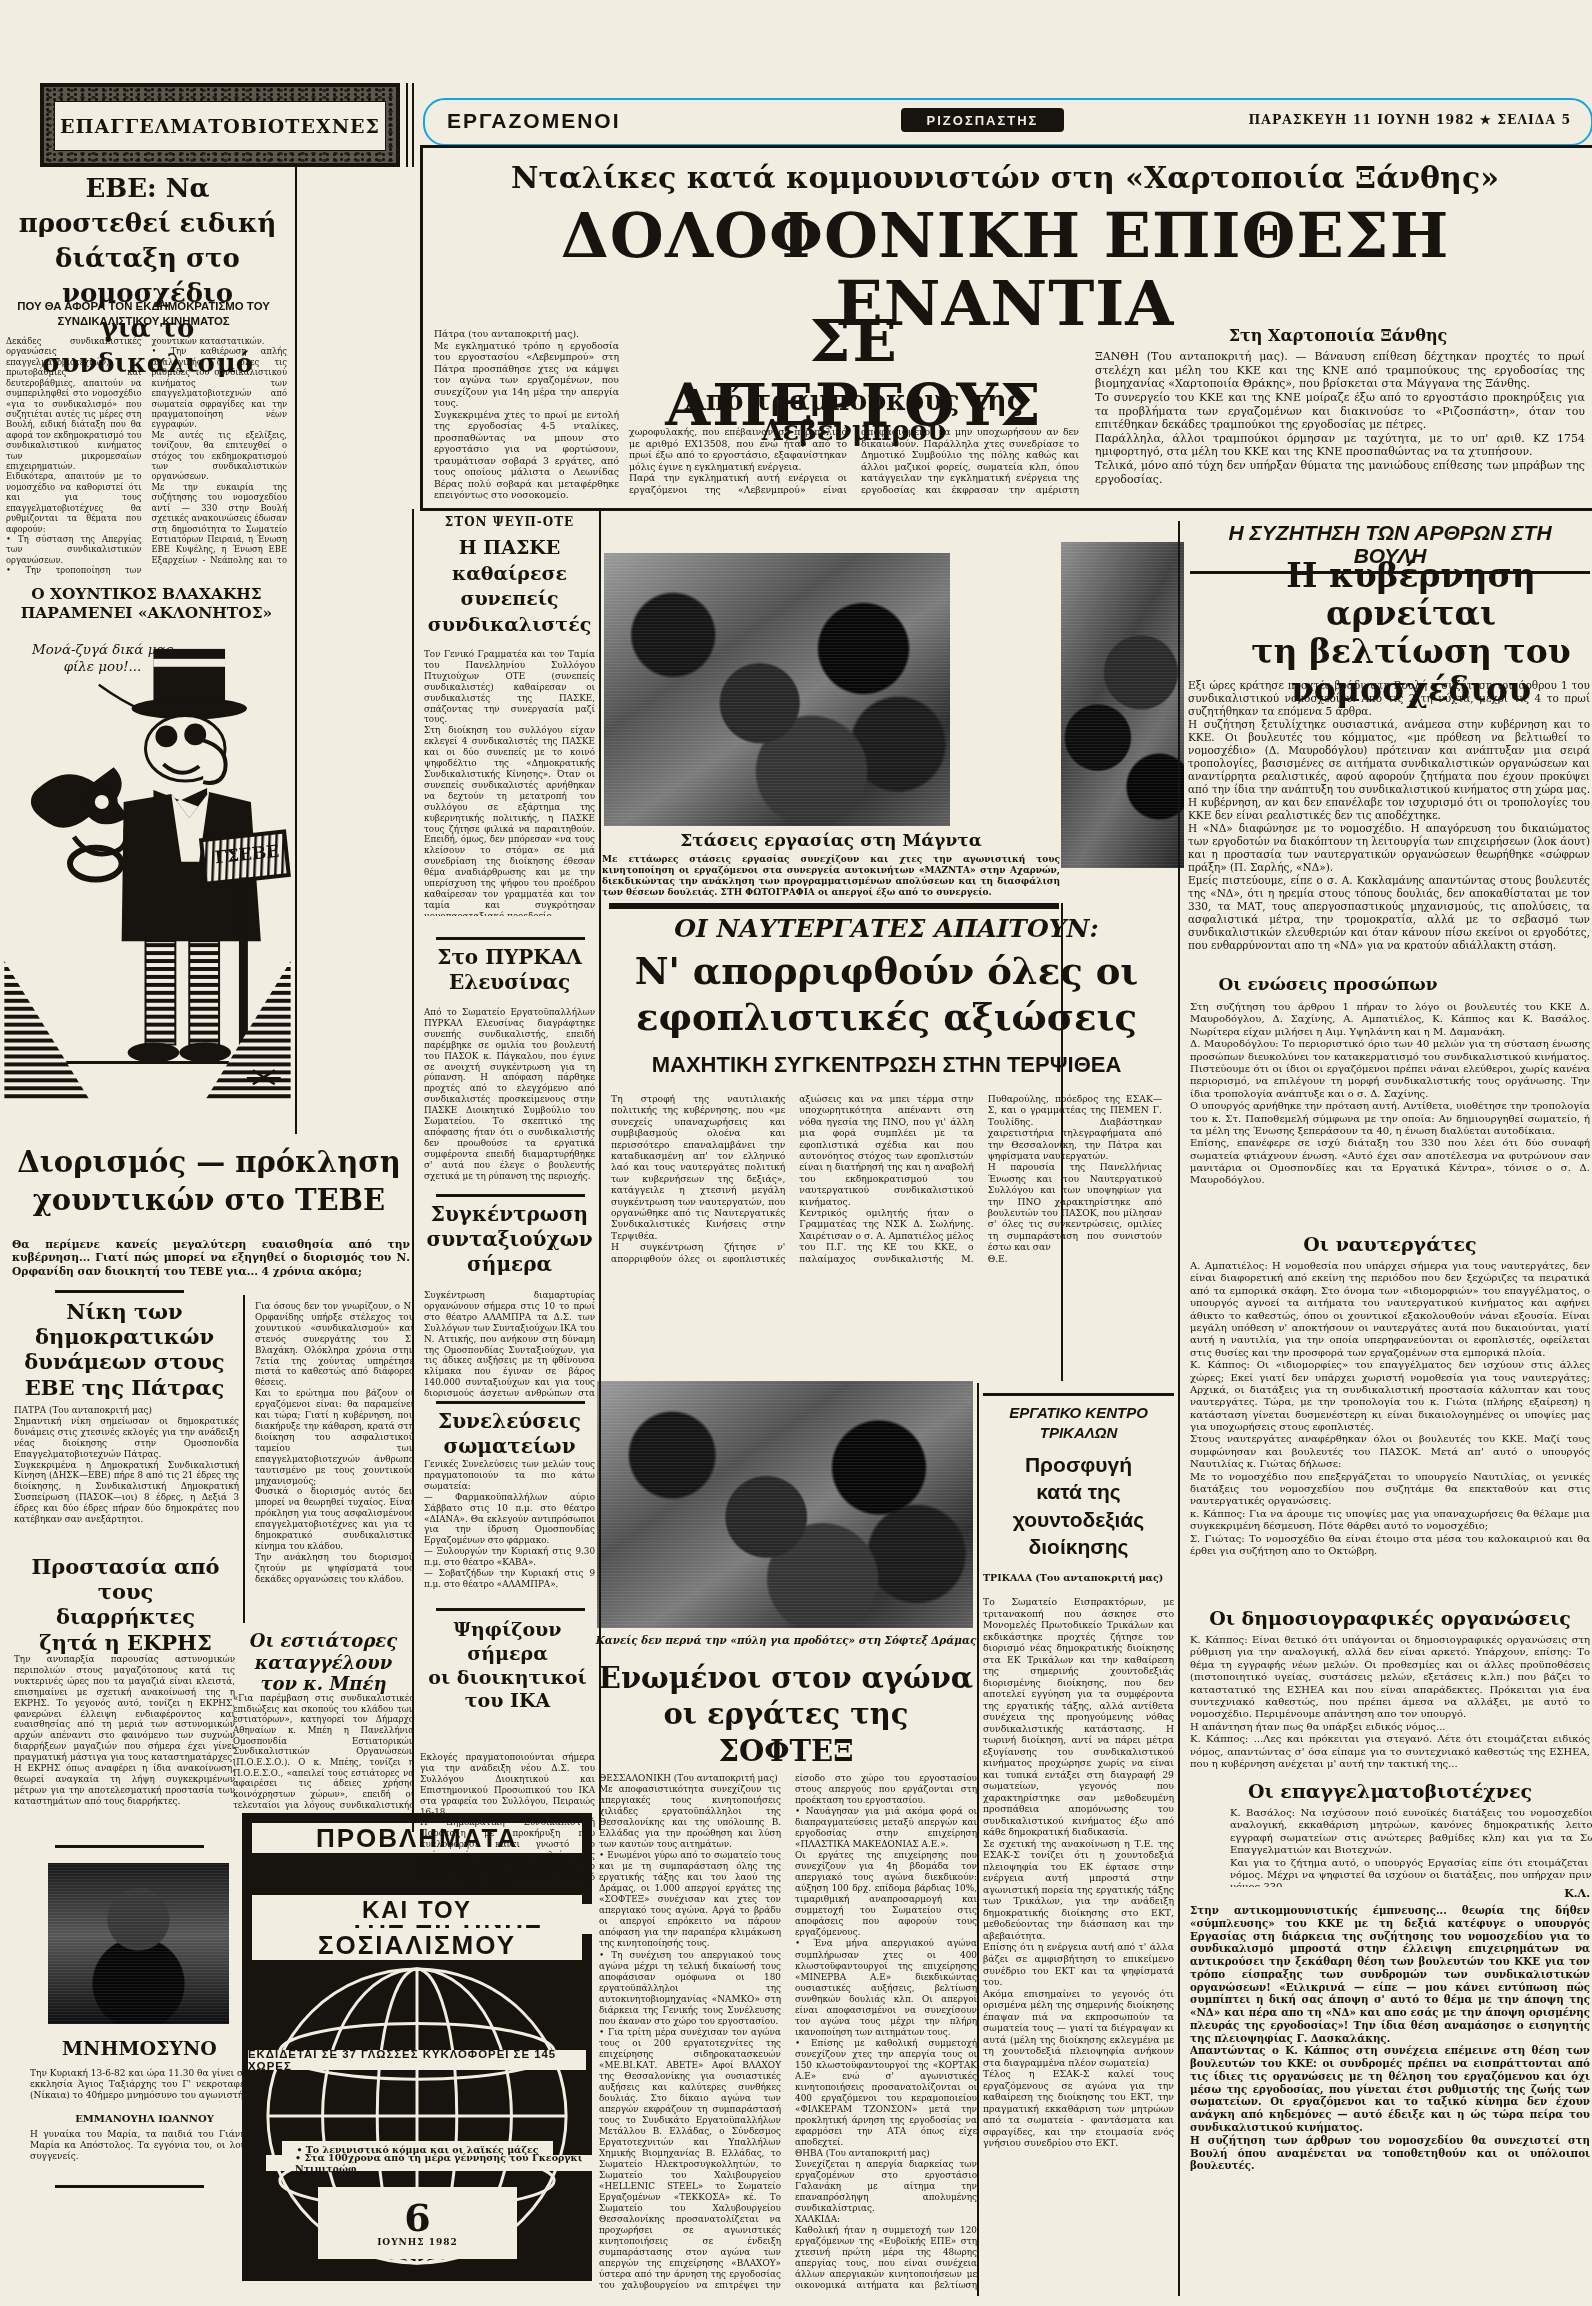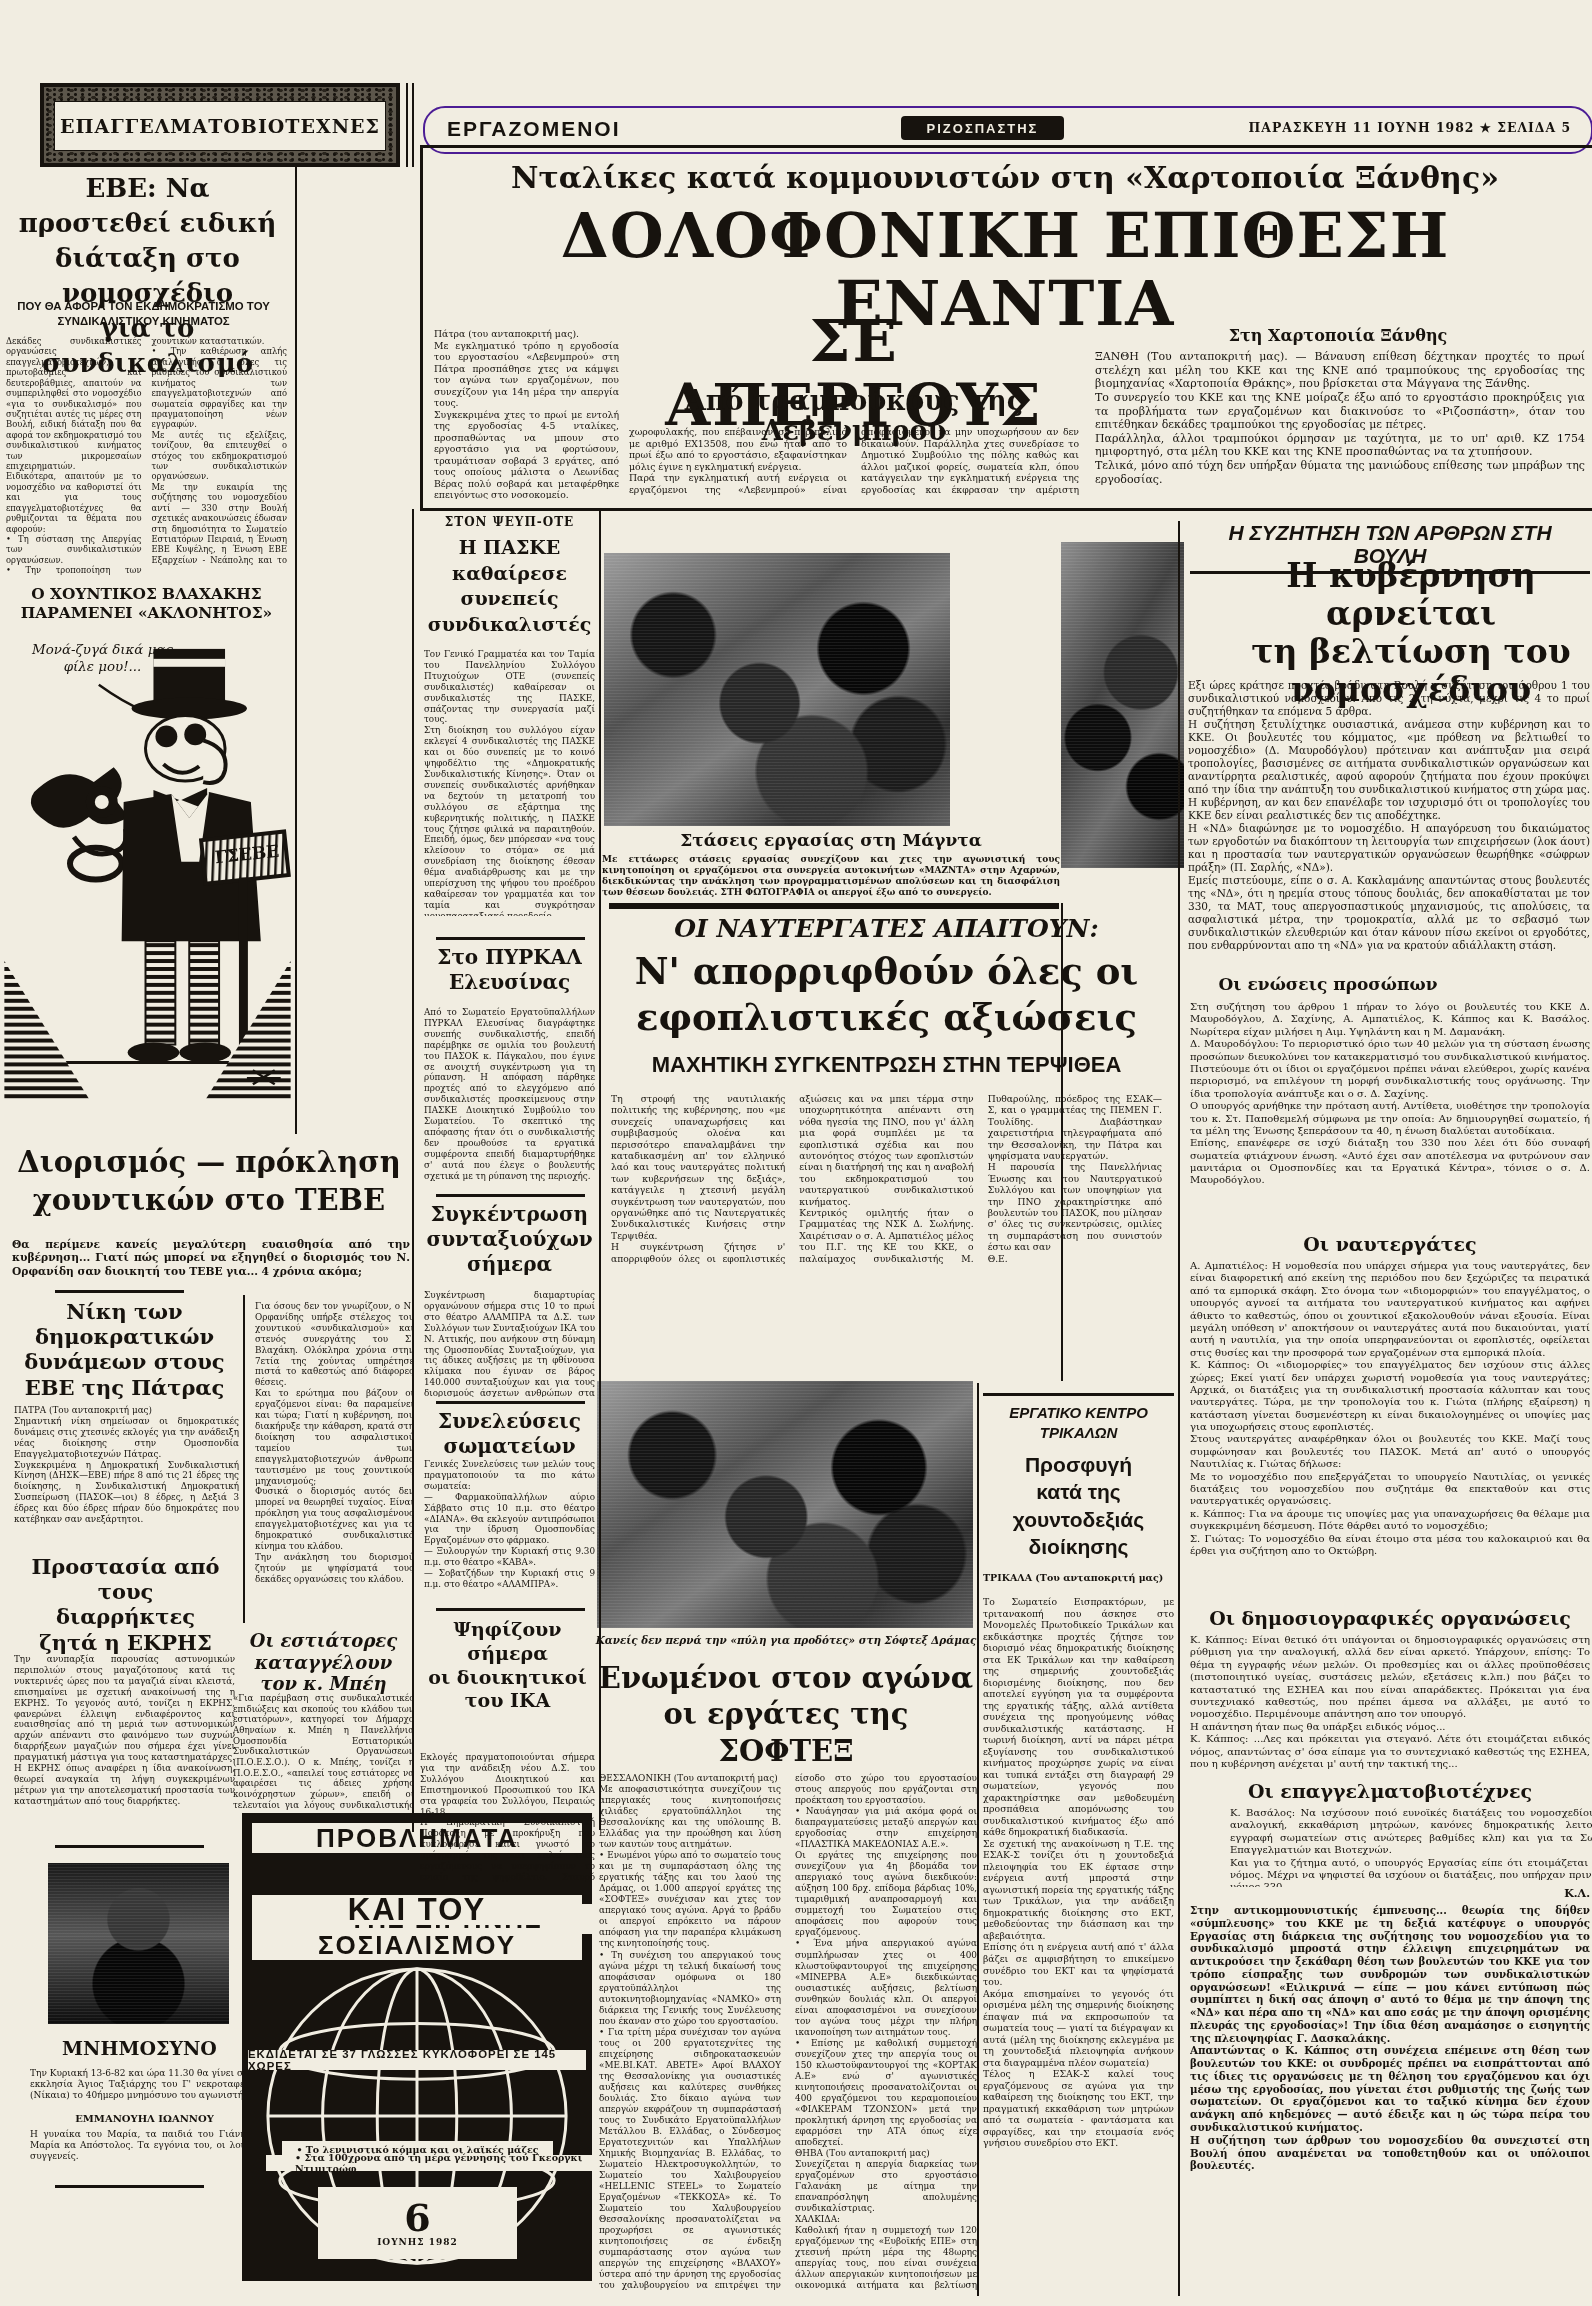--- a/index.html
+++ b/index.html
@@ -45,21 +45,21 @@
 <div class="page">
 
   <div class="abs grunge" style="left:40px;top:83px;width:360px;height:84px;border:4px solid #17130e;padding:14px 10px;box-sizing:border-box;">
     <div class="strip" style="height:100%;border:1px solid #17130e;">
       <span class="b" style="font-size:19px;letter-spacing:1px;">ΕΠΑΓΓΕΛΜΑΤΟΒΙΟΤΕΧΝΕΣ</span>
     </div>
   </div>
   <div class="abs rule" style="left:406px;top:83px;width:2px;height:84px;"></div>
   <div class="abs rule" style="left:412px;top:83px;width:2px;height:84px;"></div>
 
-  <div class="abs" style="left:423px;top:106px;width:1166px;height:44px;border:2px solid #4c1d95;border-radius:22px;">
+  <div class="abs" style="left:423px;top:98px;width:1166px;height:44px;border:2px solid #0ea5e9;border-radius:22px;">
     <span class="abs sans b" style="left:22px;top:9px;font-size:21px;letter-spacing:2px;">ΕΡΓΑΖΟΜΕΝΟΙ</span>
     <span class="abs" style="left:476px;top:8px;width:163px;height:24px;background:#17130e;color:#f1ede1;border-radius:4px;
                  display:flex;align-items:center;justify-content:center;">
       <span class="sans b" style="font-size:13px;letter-spacing:2px;">ΡΙΖΟΣΠΑΣΤΗΣ</span>
     </span>
     <span class="abs b" style="right:20px;top:12px;font-size:12.4px;letter-spacing:1px;">ΠΑΡΑΣΚΕΥΗ 11 ΙΟΥΝΗ 1982 ★ ΣΕΛΙΔΑ 5</span>
   </div>
 
   <div class="abs" style="left:420px;top:145px;width:1170px;height:360px;border:3px solid #17130e;"></div>
   <div class="abs ctr hl" style="left:438px;top:161px;width:1134px;font-size:30px;">Νταλίκες κατά κομμουνιστών στη «Χαρτοποιία Ξάνθης»</div>
@@ -197,21 +197,21 @@
         <ellipse cx="176" cy="230" rx="138" ry="28"></ellipse>
       </g>
     </svg>
     <div class="strip abs" style="left:10px;top:10px;width:330px;height:30px;">
         <span class="sans b" style="font-size:26px;letter-spacing:2px;">ΠΡΟΒΛΗΜΑΤΑ</span>
       </div>
     <div class="strip abs" style="left:10px;top:52px;width:388px;height:30px;margin-top:39px;">
         <span class="sans b" style="font-size:26px;letter-spacing:2px;">ΤΗΣ ΕΙΡΗΝΗΣ</span>
       </div>
     <div class="strip abs" style="left:10px;top:82px;width:330px;height:30px;">
-        <span class="sans b" style="font-size:31px;letter-spacing:2px;">ΚΑΙ ΤΟΥ</span>
+        <span class="sans b" style="font-size:24px;letter-spacing:2px;">ΚΑΙ ΤΟΥ</span>
       </div>
     <div class="strip abs" style="left:10px;top:117px;width:330px;height:30px;">
         <span class="sans b" style="font-size:26px;letter-spacing:2px;">ΣΟΣΙΑΛΙΣΜΟΥ</span>
       </div>
     <div class="strip abs" style="left:6px;top:237px;width:338px;height:20px;">
         <span class="sans b" style="font-size:11.4px;letter-spacing:1px;">ΕΚΔΙΔΕΤΑΙ ΣΕ 37 ΓΛΩΣΣΕΣ ΚΥΚΛΟΦΟΡΕΙ ΣΕ 145 ΧΩΡΕΣ</span>
       </div>
     <div class="strip abs" style="left:40px;top:328px;width:271px;height:16px;">
         <span class="b" style="font-size:9.5px;">• Το λενινιστικό κόμμα και οι λαϊκές μάζες</span>
       </div>

